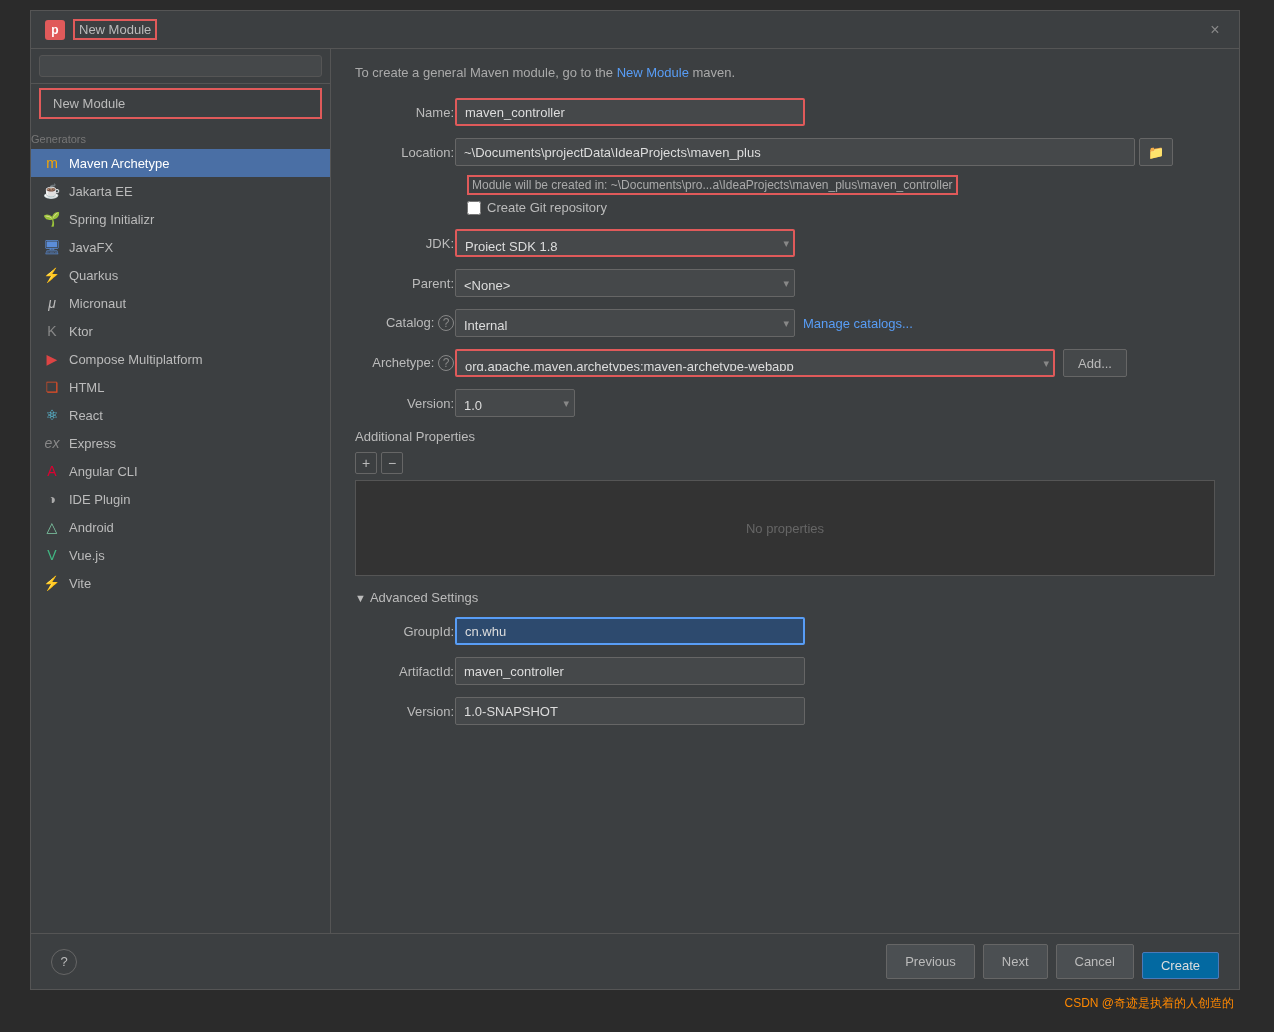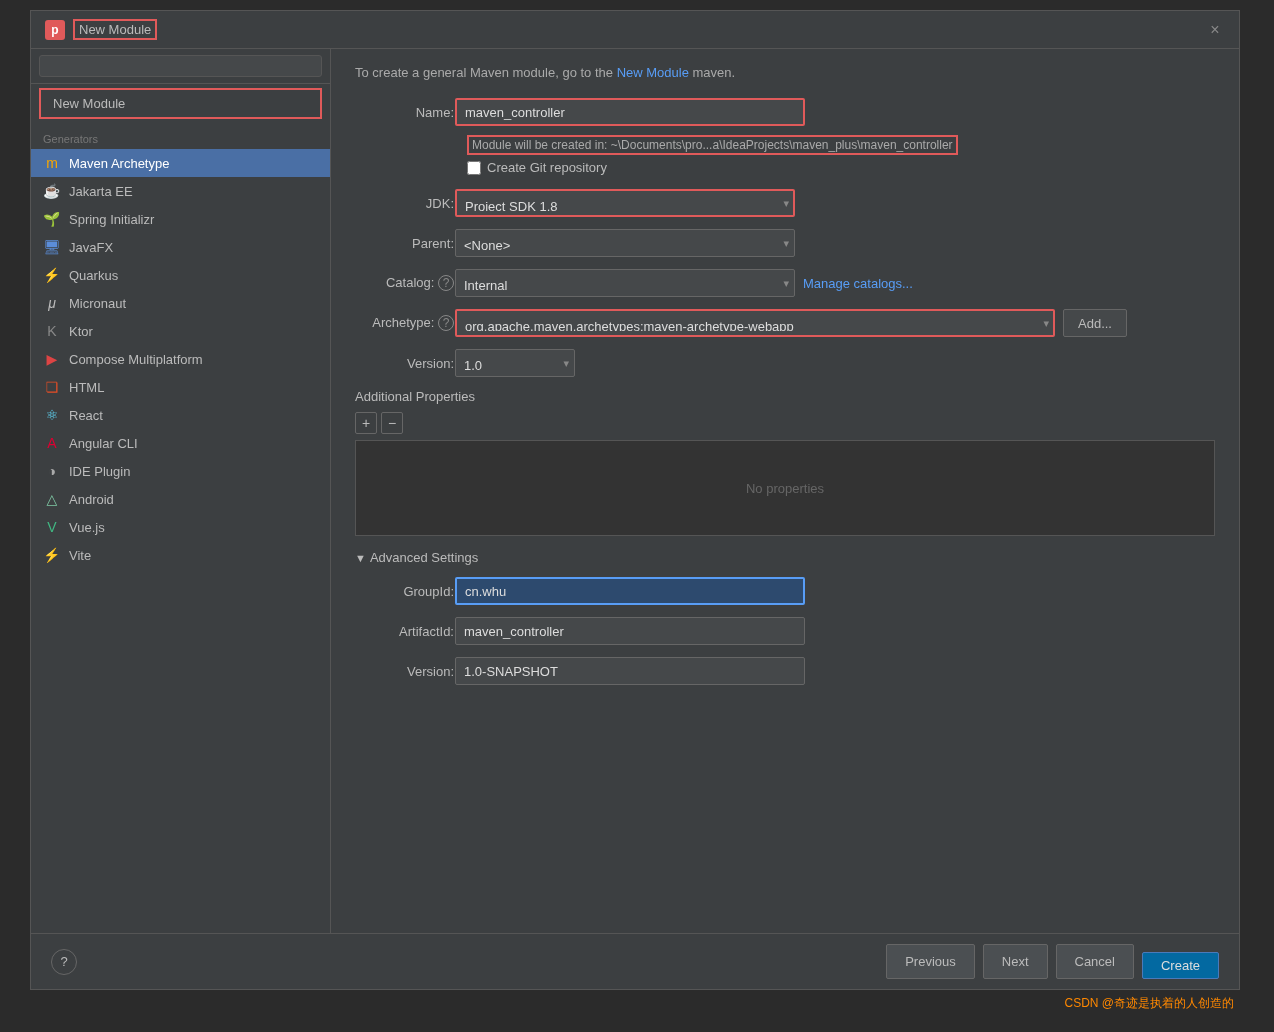--- a/index.html
+++ b/index.html
@@ -81,21 +81,21 @@
       width: 100%;
       background: #45484a;
       border: 1px solid #555;
       border-radius: 3px;
       color: #bbb;
       padding: 3px 6px;
       font-size: 12px;
       outline: none;
     }
     .sidebar-section-label {
-      padding: 8px 12px 4px;
+      padding: 8px 0 4px;
       font-size: 11px;
       color: #777;
       text-transform: none;
     }
     .sidebar-item {
       display: flex;
       align-items: center;
       gap: 8px;
       padding: 5px 12px;
       cursor: pointer;
@@ -465,20 +465,24 @@
       </div>
       <div class="sidebar-item">
         <span class="item-icon icon-html">❏</span>
         <span>HTML</span>
       </div>
       <div class="sidebar-item">
         <span class="item-icon icon-react">⚛</span>
         <span>React</span>
       </div>
       <div class="sidebar-item">
+        <span class="item-icon icon-ex">ex</span>
+        <span>Express</span>
+      </div>
+      <div class="sidebar-item">
         <span class="item-icon icon-angular">A</span>
         <span>Angular CLI</span>
       </div>
       <div class="sidebar-item">
         <span class="item-icon icon-ide">◑</span>
         <span>IDE Plugin</span>
       </div>
       <div class="sidebar-item">
         <span class="item-icon icon-android">△</span>
         <span>Android</span>
@@ -498,20 +502,27 @@
         <span>To create a general Maven module, go to the</span>
         <a>New Module</a>
         <span>maven.</span>
       </div>
 
       <div class="form-row">
         <div class="form-label">Name:</div>
         <input class="form-input name-input" type="text" value="maven_controller" style="">
       </div>
 
+      <div class="form-row">
+        <div class="form-label">Location:</div>
+        <div class="location-row">
+          <input class="form-input location-input" type="text" value="~\Documents\projectData\IdeaProjects\maven_plus" style="">
+          <button class="location-browse-btn">📁</button>
+        </div>
+      </div>
       <div class="module-path-hint">
         <span>Module will be created in: ~\Documents\pro...a\IdeaProjects\maven_plus\maven_controller</span>
       </div>
 
       <div class="git-row">
         <input type="checkbox" class="git-checkbox" style="">
         <label class="git-label">Create Git repository</label>
       </div>
 
       <div class="form-row">

